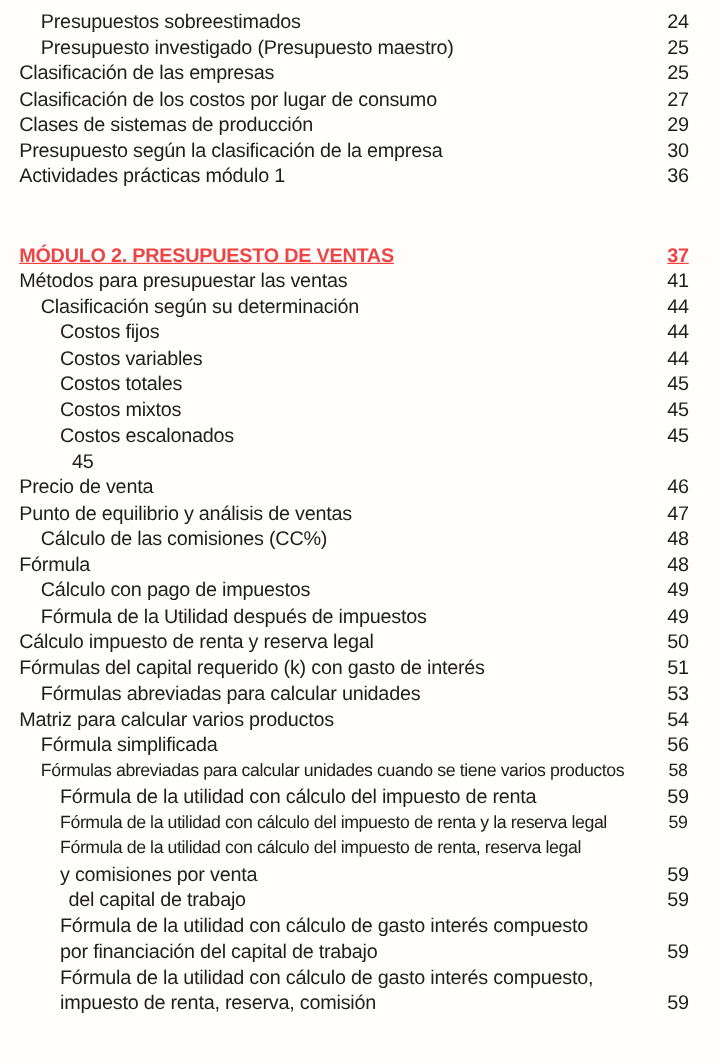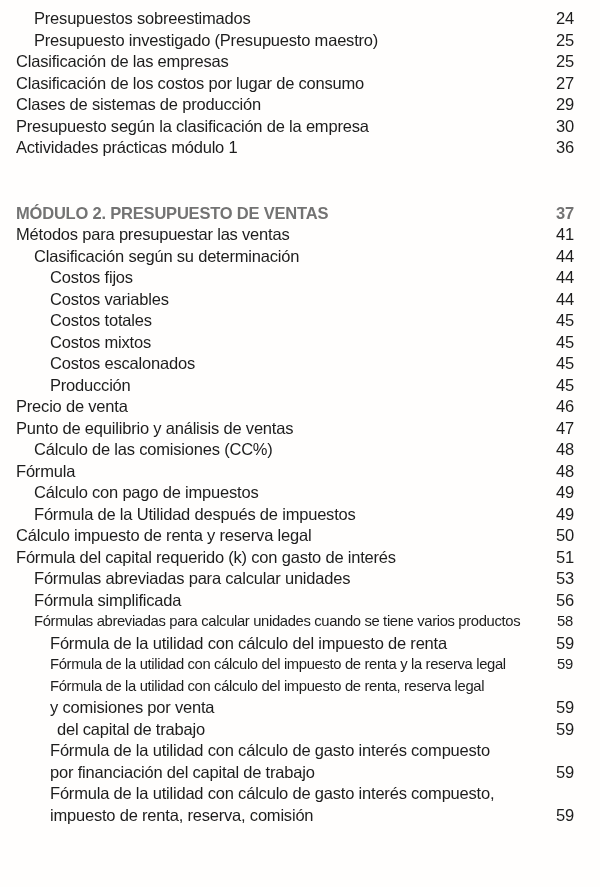--- a/index.html
+++ b/index.html
@@ -33,21 +33,21 @@
   }
   .toc-page-num {
     flex: 0 0 auto;
     margin-left: 8px;
     min-width: 22px;
     text-align: center;
   }
   .indent-0 { padding-left: 0; }
   .indent-1 { padding-left: 18px; }
   .indent-2 { padding-left: 34px; }
-  .bold { font-weight: bold; color: #737373; }
+  .bold { font-weight: bold; color: #ef4444; text-decoration: underline; }
   .gap-before { margin-top: 44px; }
   .long { font-size: 14.8px; letter-spacing: -0.35px; }
   .extra-indent .toc-label { padding-left: 7px; }
 </style>
 </head>
 <body>
 
 <div class="page">
   <div id="toc-list">
       <div class="toc-row indent-1">
@@ -104,21 +104,20 @@
       </div>
       <div class="toc-row indent-2">
         <span class="toc-label">Costos mixtos</span>
         <span class="toc-page-num">45</span>
       </div>
       <div class="toc-row indent-2">
         <span class="toc-label">Costos escalonados</span>
         <span class="toc-page-num">45</span>
       </div>
       <div class="toc-row indent-2">
-        <span class="toc-label">Producción</span>
         <span class="toc-page-num">45</span>
       </div>
       <div class="toc-row indent-0">
         <span class="toc-label">Precio de venta</span>
         <span class="toc-page-num">46</span>
       </div>
       <div class="toc-row indent-0">
         <span class="toc-label">Punto de equilibrio y análisis de ventas</span>
         <span class="toc-page-num">47</span>
       </div>
@@ -136,26 +135,30 @@
       </div>
       <div class="toc-row indent-1">
         <span class="toc-label">Fórmula de la Utilidad después de impuestos</span>
         <span class="toc-page-num">49</span>
       </div>
       <div class="toc-row indent-0">
         <span class="toc-label">Cálculo impuesto de renta y reserva legal</span>
         <span class="toc-page-num">50</span>
       </div>
       <div class="toc-row indent-0">
-        <span class="toc-label">Fórmula del capital requerido (k) con gasto de interés</span>
+        <span class="toc-label">Fórmulas del capital requerido (k) con gasto de interés</span>
         <span class="toc-page-num">51</span>
       </div>
       <div class="toc-row indent-1">
         <span class="toc-label">Fórmulas abreviadas para calcular unidades</span>
         <span class="toc-page-num">53</span>
+      </div>
+      <div class="toc-row indent-0">
+        <span class="toc-label">Matriz para calcular varios productos</span>
+        <span class="toc-page-num">54</span>
       </div>
       <div class="toc-row indent-1">
         <span class="toc-label">Fórmula simplificada</span>
         <span class="toc-page-num">56</span>
       </div>
       <div class="toc-row indent-1 long">
         <span class="toc-label">Fórmulas abreviadas para calcular unidades cuando se tiene varios productos</span>
         <span class="toc-page-num">58</span>
       </div>
       <div class="toc-row indent-2">

